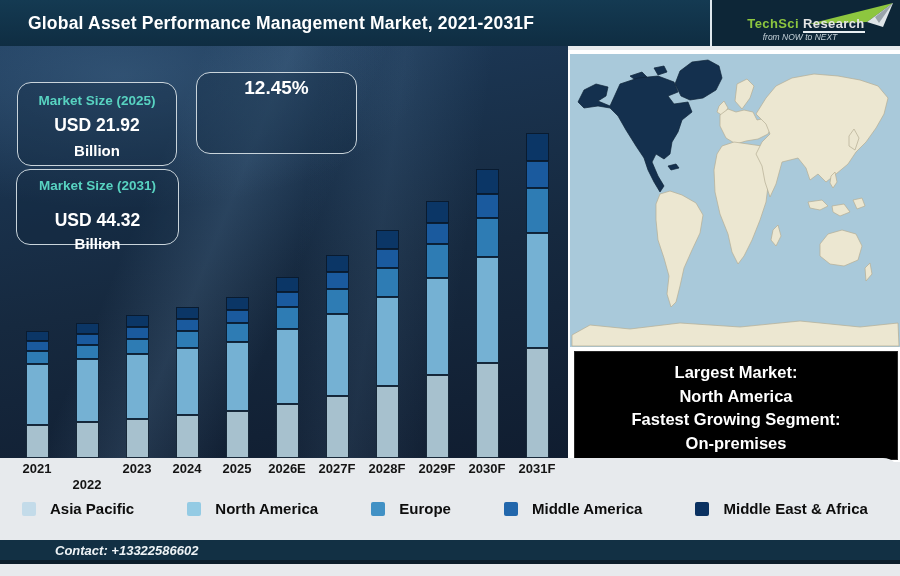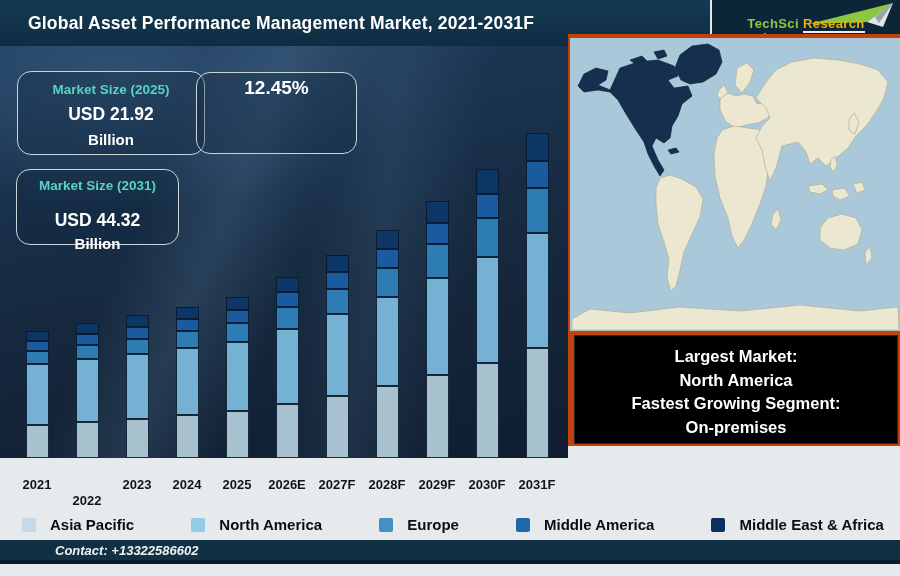--- a/index.html
+++ b/index.html
@@ -9,64 +9,64 @@
   
   .header{position:absolute;left:0;top:0;width:900px;height:46px;
           background:linear-gradient(180deg,#143a52 0%,#0f2d42 100%);
           display:flex;align-items:center;}
   .title{color:#ffffff;font-weight:bold;font-size:17.5px;padding-left:28px;letter-spacing:.2px;}
   .logo{position:absolute;right:0;top:0;width:188px;height:46px;background:#0d2637;
         border-left:2px solid #dfe8ee;}
   .logo-arrow{position:absolute;right:5px;top:3px;}
   .logo-row{position:absolute;left:0;right:0;top:16px;display:flex;justify-content:center;align-items:baseline;}
   .logo-techsci{color:#8dc63f;font-weight:bold;font-size:13px;letter-spacing:.4px;}
-  .logo-research{color:#eab308;font-weight:bold;font-size:13px;margin-left:4px;
+  .logo-research{color:#e5e5e5;font-weight:bold;font-size:13px;margin-left:4px;
                  border-bottom:2px solid #e8eef2;letter-spacing:.4px;}
   .logo-tagline{position:absolute;left:0;right:12px;top:32px;text-align:center;
                 color:#c6d2d9;font-style:italic;font-size:8.5px;}
 
   
   .chart-panel{position:absolute;left:0;top:46px;width:568px;height:412px;
     background:
       radial-gradient(ellipse 430px 190px at 120px 30px, rgba(96,140,180,.30), transparent 70%),
       linear-gradient(112deg, transparent 28%, rgba(112,152,188,.20) 40%, transparent 53%),
       linear-gradient(98deg, transparent 52%, rgba(104,144,180,.15) 65%, transparent 79%),
       linear-gradient(170deg,#1d3b5b 0%,#16293f 55%,#101d30 100%);}
   .info-box{position:absolute;border:1.5px solid #c9d4db;border-radius:14px;
             background:rgba(15,36,60,.32);color:#fff;text-align:center;font-weight:bold;box-sizing:border-box;}
   .ib-label{color:#58d3c1;font-size:13.5px;line-height:16px;padding:10px 12px 0 12px;}
   .ib-value{font-size:17.5px;margin-top:6px;}
   .ib-unit{font-size:15px;margin-top:6px;}
-  .box-1{left:17px;top:25px;width:188px;height:84px;}
+  .box-1{left:17px;top:36px;width:160px;height:84px;}
   .box-2{left:196px;top:26px;width:161px;height:82px;}
   .box-2 .ib-label{padding-top:8px;}
   .box-2 .ib-value{font-size:19px;margin-top:4px;}
   .box-3{left:16px;top:123px;width:163px;height:76px;}
   .box-3 .ib-label{padding-top:8px;}
   .box-3 .ib-value{margin-top:16px;}
   .box-3 .ib-unit{margin-top:4px;}
 
   .bars{position:absolute;left:0;bottom:0;width:100%;height:100%;}
   .bar{position:absolute;bottom:0;width:23px;display:flex;flex-direction:column-reverse;}
   .seg{width:100%;border:1px solid rgba(9,24,42,.9);box-sizing:border-box;}
 
   
-  .right-col{position:absolute;left:568px;top:34px;width:332px;height:412px;background:#c2410c;}
+  .right-col{position:absolute;left:568px;top:50px;width:332px;height:412px;background:#ffffff;}
   .map-wrap{position:absolute;left:2px;top:4px;width:330px;height:293px;background:#a9c9da;}
   .map-wrap svg{display:block;}
   .callout{position:absolute;left:6px;top:301px;right:2px;height:109px;background:#000000;
            border:1px solid #262626;box-sizing:border-box;color:#ffffff;text-align:center;
            font-weight:bold;font-size:16.5px;line-height:23.5px;padding-top:9px;}
 
   
-  .bottom-band{position:absolute;left:0;top:474px;width:900px;height:87px;background:#e7eaed;border-radius:17px;}
+  .bottom-band{position:absolute;left:0;top:458px;width:900px;height:87px;background:#e7eaed;border-radius:17px;}
   .xlabels{position:absolute;left:0;top:3px;width:568px;height:20px;}
   .xlabel{position:absolute;width:50px;text-align:center;font-weight:bold;font-size:13px;color:#141414;}
   .legend{position:absolute;left:0;top:42px;width:900px;box-sizing:border-box;
-          display:flex;align-items:center;justify-content:space-between;padding:0 16px 0 22px;}
+          display:flex;align-items:center;justify-content:space-between;padding:0 32px 0 22px;}
   .legend-item{display:flex;align-items:center;}
   .swatch{width:14px;height:14px;border-radius:2px;margin-right:14px;}
   .legend-label{font-weight:bold;font-size:15px;color:#0d0d0d;}
 
   
   .footer{position:absolute;left:0;top:540px;width:900px;height:24px;background:#123044;
           border-bottom:4px solid #0b1d2a;box-sizing:border-box;
           display:flex;justify-content:space-between;align-items:center;padding:0 44px 0 55px;}
   .footer div{color:#eef3f6;font-weight:bold;font-style:italic;font-size:13px;}
 </style>

